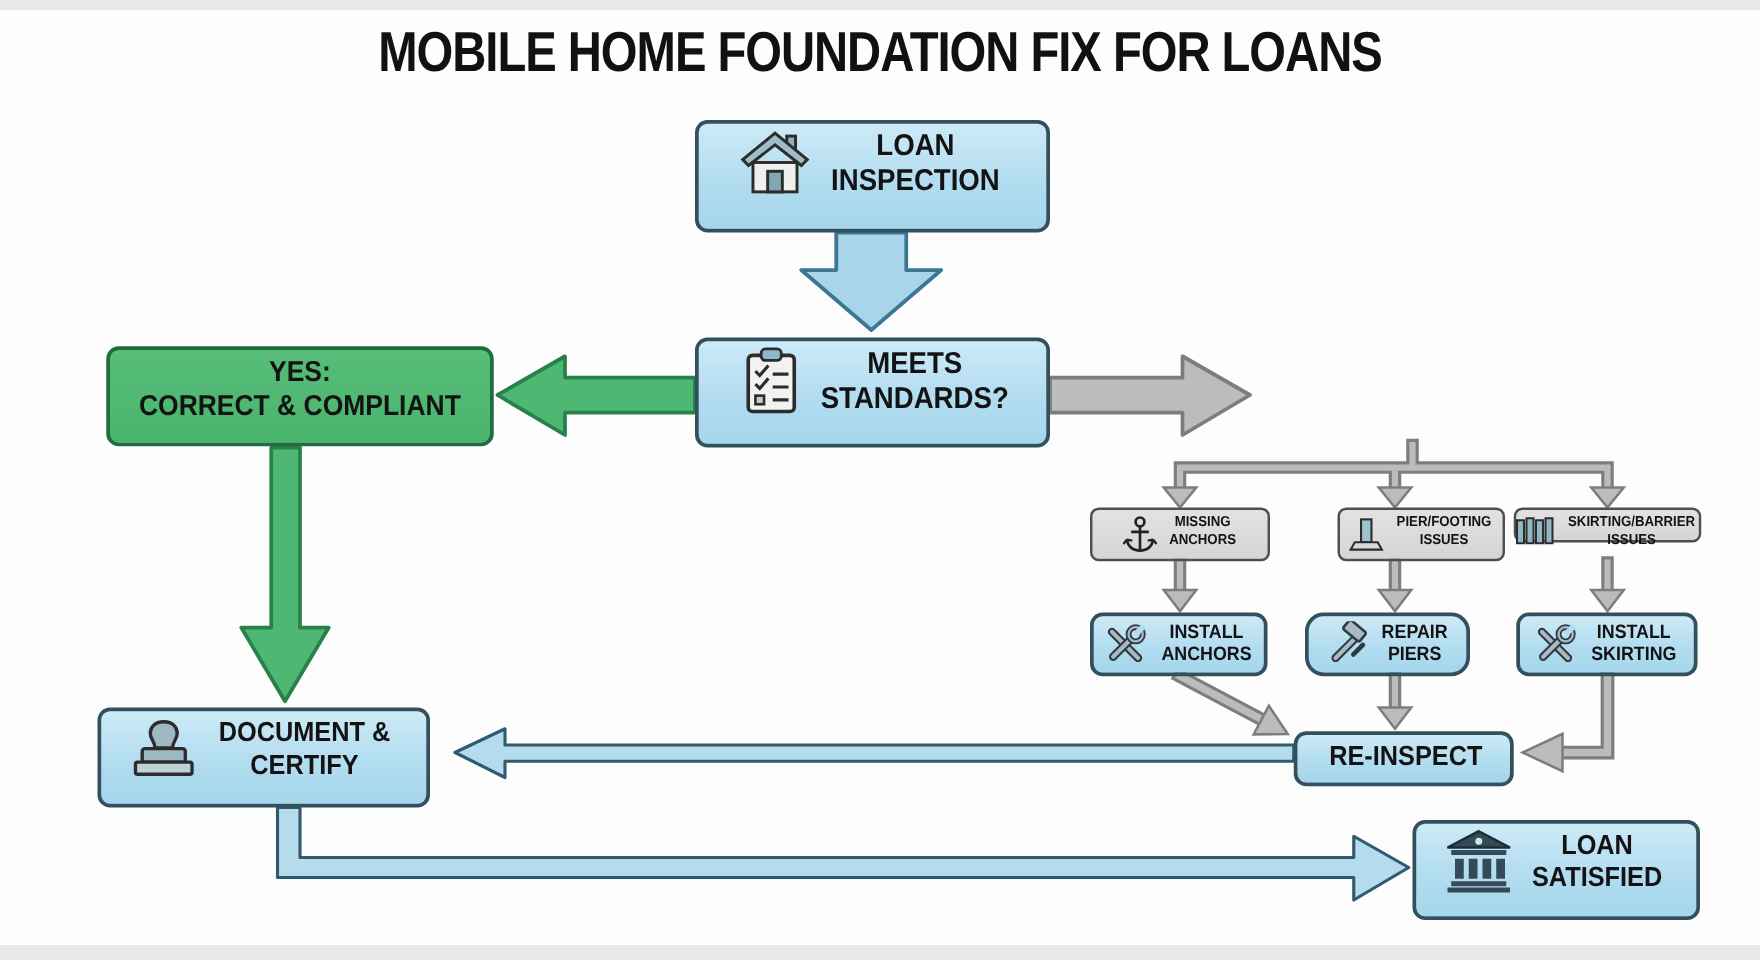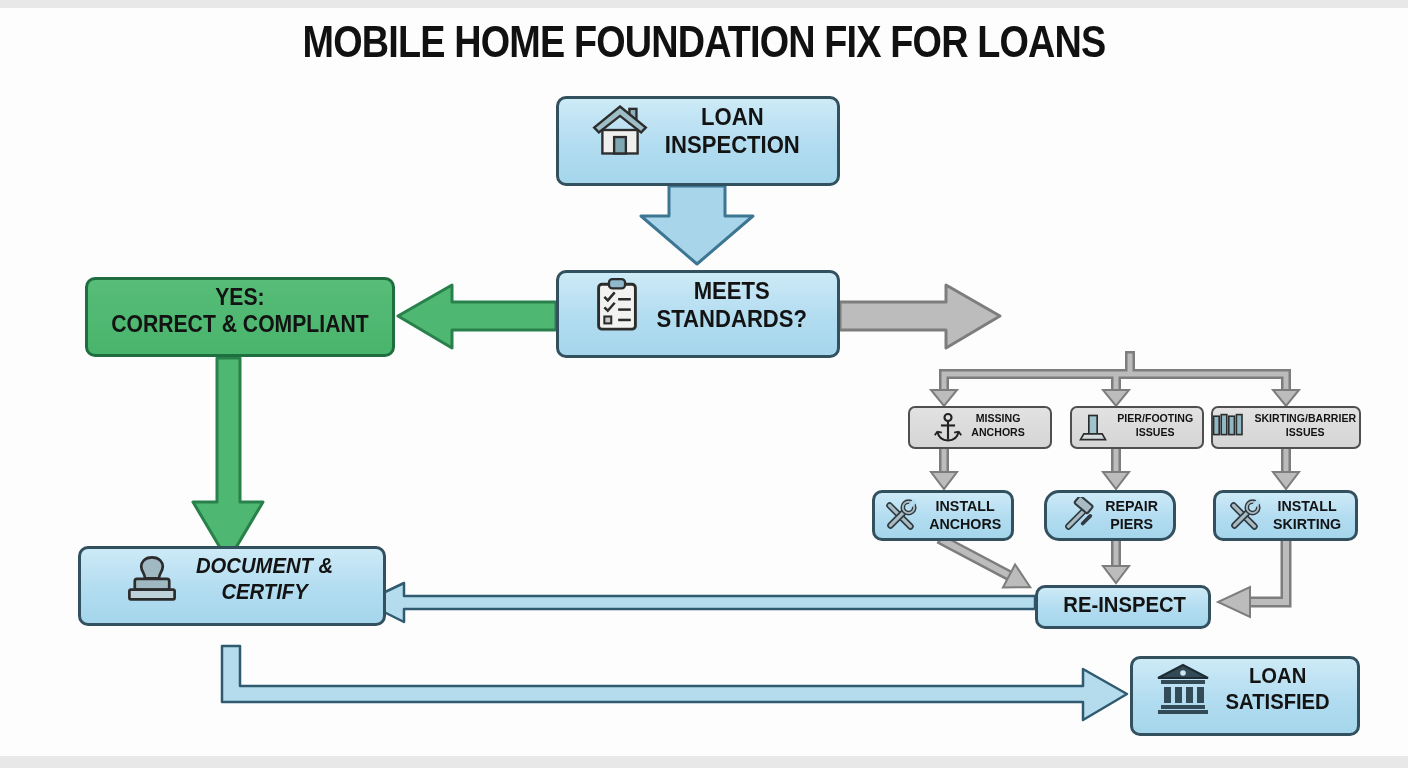--- a/index.html
+++ b/index.html
@@ -117,21 +117,21 @@
     <div class="label">MEETS
 STANDARDS?</div>
   </div>
 
   <div class="node green f23" style="left:85px;top:277px;width:310px;height:80px;">
     <div class="label">YES:
 CORRECT &amp; COMPLIANT</div>
   </div>
 
 
-  <div class="node graysmall f11" style="left:872px;top:406px;width:144px;height:43px;gap:6px;margin-left:36px;">
+  <div class="node graysmall f11" style="left:872px;top:406px;width:144px;height:43px;gap:6px;">
     <svg class="icon" width="30" height="34" viewBox="0 0 34 38">
       <circle cx="17" cy="6" r="4" fill="none" stroke="#222" stroke-width="2.4"></circle>
       <line x1="17" y1="10" x2="17" y2="31" stroke="#222" stroke-width="2.4"></line>
       <line x1="9" y1="15" x2="25" y2="15" stroke="#222" stroke-width="2.4"></line>
       <path d="M5,22 q2,10 12,10 q10,0 12,-10" fill="none" stroke="#222" stroke-width="2.4"></path>
       <path d="M5,22 l-3,4 M5,22 l5,1" fill="none" stroke="#222" stroke-width="2"></path>
       <path d="M29,22 l3,4 M29,22 l-5,1" fill="none" stroke="#222" stroke-width="2"></path>
     </svg>
     <div class="label">MISSING
 ANCHORS</div>
@@ -139,21 +139,21 @@
 
   <div class="node graysmall f11" style="left:1070px;top:406px;width:134px;height:43px;gap:6px;">
     <svg class="icon" width="30" height="32" viewBox="0 0 36 36">
       <rect x="13" y="3" width="10" height="22" fill="#9ec4cf" stroke="#2c2c2c" stroke-width="2"></rect>
       <polygon points="7,25 29,25 33,32 3,32" fill="#d4dcde" stroke="#2c2c2c" stroke-width="2"></polygon>
     </svg>
     <div class="label">PIER/FOOTING
 ISSUES</div>
   </div>
 
-  <div class="node graysmall f11" style="left:1211px;top:406px;width:150px;height:43px;gap:6px;">
+  <div class="node graysmall f11" style="left:1211px;top:406px;width:150px;height:28px;gap:6px;">
     <svg class="icon" width="32" height="26" viewBox="0 0 40 30">
       <rect x="2" y="4" width="7" height="23" fill="#8fb8c4" stroke="#2c2c2c" stroke-width="2"></rect>
       <rect x="11.5" y="2" width="7" height="25" fill="#8fb8c4" stroke="#2c2c2c" stroke-width="2"></rect>
       <rect x="21" y="4" width="7" height="23" fill="#8fb8c4" stroke="#2c2c2c" stroke-width="2"></rect>
       <rect x="30.5" y="2" width="7" height="25" fill="#8fb8c4" stroke="#2c2c2c" stroke-width="2"></rect>
     </svg>
     <div class="label">SKIRTING/BARRIER
 ISSUES</div>
   </div>
 
@@ -193,21 +193,21 @@
       <line x1="28" y1="11" x2="35" y2="4" stroke="#b2dcf0" stroke-width="5"></line>
     </svg>
     <div class="label">INSTALL
 SKIRTING</div>
   </div>
 
   <div class="node blue f22" style="left:1035px;top:585px;width:176px;height:44px;padding-left:12px;">
     <div class="label">RE-INSPECT</div>
   </div>
 
-  <div class="node blue f22" style="left:78px;top:546px;width:308px;height:80px;font-style:italic;">
+  <div class="node blue f22" style="left:78px;top:566px;width:266px;height:80px;">
     <svg class="icon" width="56" height="54" viewBox="0 0 52 50">
       <path d="M26,4 c-7,0 -10,4.5 -10,8.5 c0,4.5 3.5,6.5 3.5,11 l13,0 c0,-4.5 3.5,-6.5 3.5,-11 c0,-4 -3,-8.5 -10,-8.5 z" fill="#9fb8c2" stroke="#2c2c2c" stroke-width="2.5"></path>
       <rect x="10" y="24" width="32" height="10" rx="2" fill="#9fb8c2" stroke="#2c2c2c" stroke-width="2.5"></rect>
       <rect x="5" y="34" width="42" height="9" rx="1.5" fill="#bfd2d9" stroke="#2c2c2c" stroke-width="2.5"></rect>
     </svg>
     <div class="label">DOCUMENT &amp;
 CERTIFY</div>
   </div>
 
   <div class="node blue f22" style="left:1130px;top:656px;width:230px;height:80px;">

